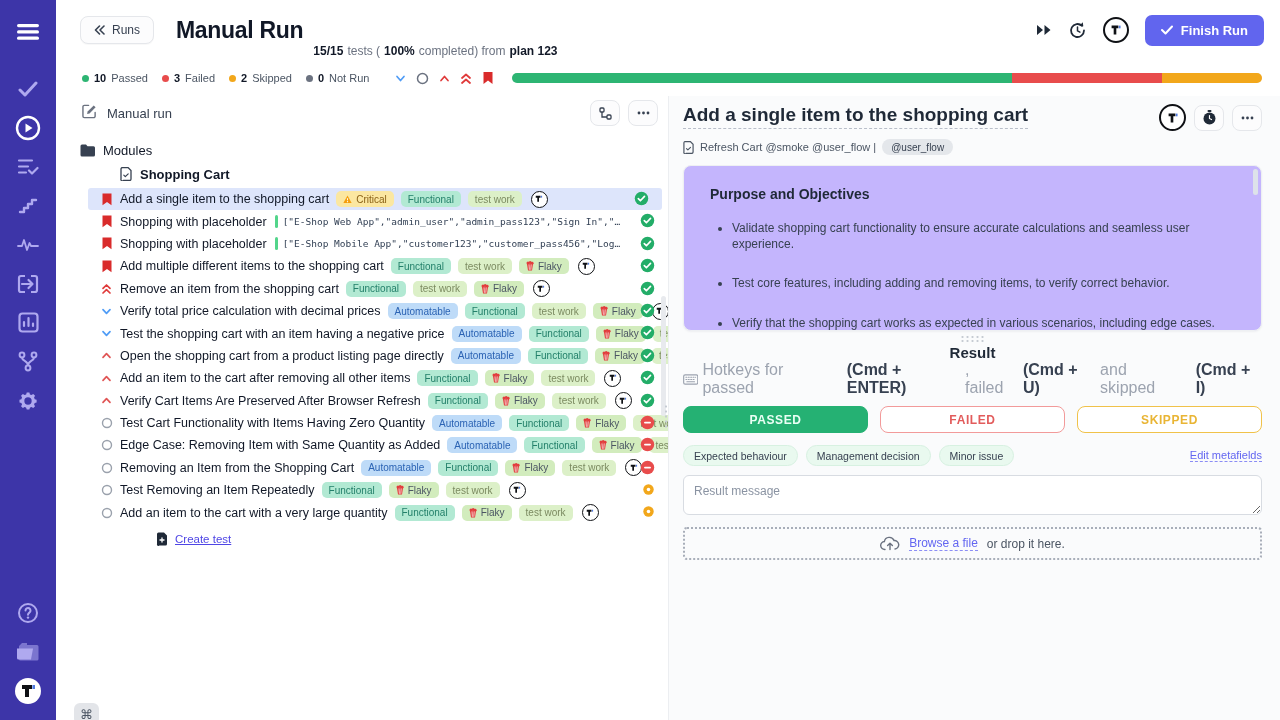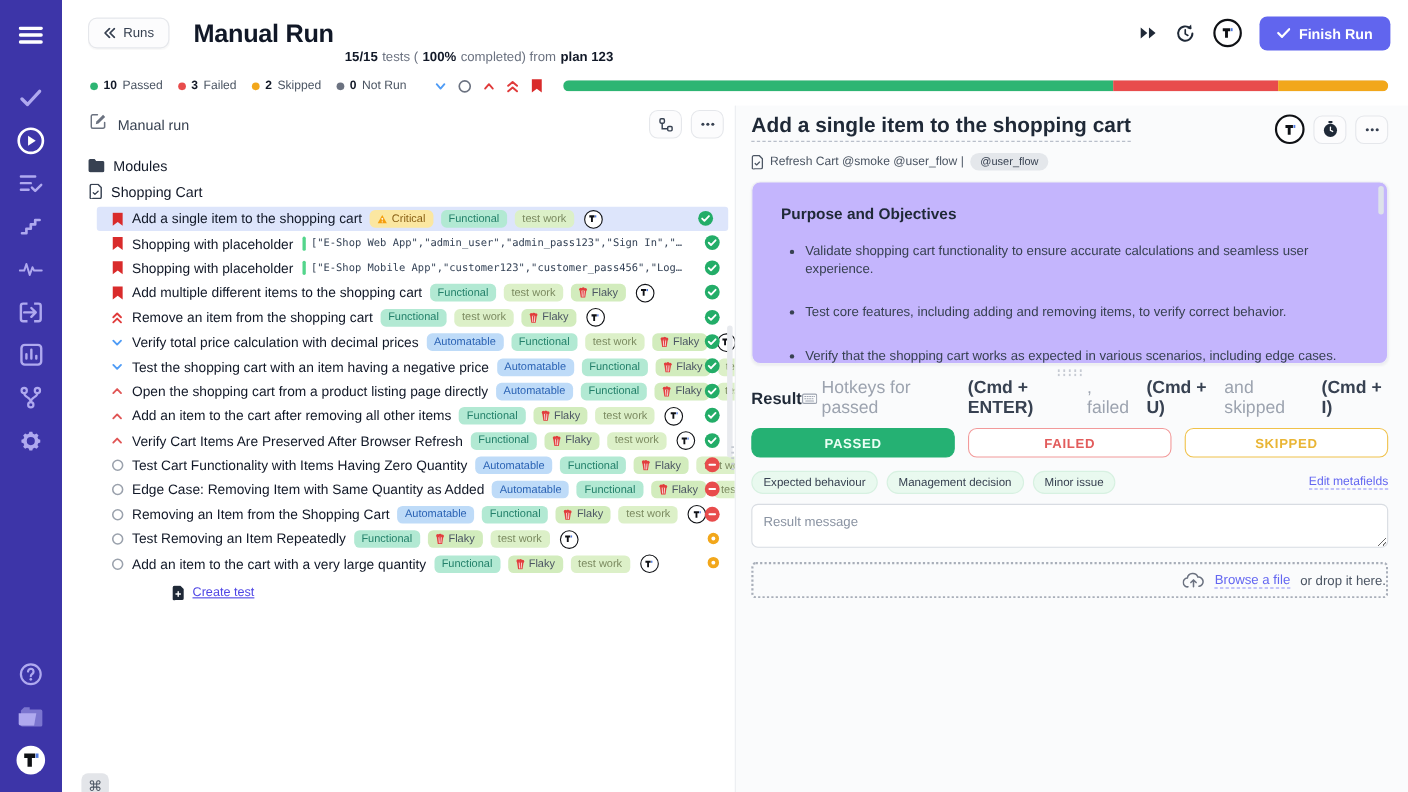--- a/index.html
+++ b/index.html
@@ -90,39 +90,39 @@
   .d-pill { background:#e4e7eb; border-radius:10px; padding:2.5px 9px; font-size:10px; color:#374151; }
   .d-card { margin-top:10px; background:#c4b5fd; border:1px solid #eef0f3; border-radius:8px;
     box-shadow:0 1px 2px rgba(17,24,39,.05); height:166px; padding:20px 26px; position:relative; overflow:hidden; }
   .d-card h3 { font-size:14px; color:#1f2937; }
   .d-card ul { margin:18px 0 0 22px; }
   .d-card li { font-size:12px; color:#374151; margin-bottom:23px; line-height:1.35; }
   .card-sb { position:absolute; right:3px; top:3px; width:5px; height:26px; background:#dde2ea; border-radius:3px; }
   .hgrip { margin:4px auto 2px; width:26px; height:7px;
     background-image:radial-gradient(circle, #c6cbd3 1px, transparent 1.2px); background-size:5px 4px; cursor:row-resize; }
 
-  .res-head { display:flex; align-items:center; }
+  .res-head { display:flex; align-items:center;flex-direction:column; }
   .res-head h2 { font-size:15px; font-weight:800; color:#1f2937; }
   .hotkeys { margin-left:auto; display:flex; align-items:center; gap:4px; font-size:16px; color:#9ca3af; }
   .hotkeys b { color:#374151; }
   .res-btns { display:flex; gap:12px; margin-top:9px; }
   .rbtn { flex:1; height:27px; border-radius:8px; font-size:12px; font-weight:700; letter-spacing:.6px;
     display:grid; place-items:center; cursor:pointer; background:#fff; }
   .rbtn.p { background:#25b173; color:#eafff5; border:1px solid #25b173; }
   .rbtn.f { border:1.5px solid #f29a9a; color:#e25c5c; }
   .rbtn.s { border:1.5px solid #f0c24a; color:#e9b535; }
   .meta-row { display:flex; align-items:center; margin-top:12px; }
   .mpill { background:#e9f9ef; border:1px solid #d7f1e1; border-radius:11px; padding:3.5px 10px;
     font-size:10.5px; color:#374151; margin-right:8px; cursor:pointer; }
   .edit-link { margin-left:auto; font-size:11px; color:#6366f1; border-bottom:1px dashed #8b8df5; cursor:pointer; }
   .res-msg { margin-top:9px; width:100%; height:40px; border:1px solid #d8dce2; border-radius:6px;
     padding:8px 10px; font-size:12px; font-family:"Liberation Sans", sans-serif; color:#374151; resize:vertical; background:#fff; }
   .res-msg::placeholder { color:#8a93a2; }
   .dropzone { margin-top:8px; border:2px dotted #a8aeb9; border-radius:4px; height:33px;
-    display:flex; align-items:center; justify-content:flex-end; gap:9px; font-size:12px; color:#4b5563; cursor:pointer; }
+    display:flex; align-items:center; justify-content:center; gap:9px; font-size:12px; color:#4b5563; cursor:pointer; }
   .dropzone a { color:#6366f1; border-bottom:1px dashed #8b8df5; text-decoration:none; }
 
   .cmd-badge { position:fixed; left:74px; top:703px; width:25px; height:22px; background:#e3e5e9;
     border-radius:6px; display:grid; place-items:center; font-size:13px; color:#4b5563; cursor:pointer; }
 </style>
 </head>
 <body>
 
 <div class="rail">
   <div class="ic first">
@@ -342,21 +342,21 @@
         </span>
       </div>
 
       <div class="tree">
         <div class="trow">
           <svg width="15" height="13" viewBox="0 0 15 13">
               <path d="M0.5 2A1.5 1.5 0 012 0.5h4l1.5 1.8h6A1.5 1.5 0 0115 3.8v7.2a1.5 1.5 0 01-1.5 1.5H2A1.5 1.5 0 01.5 11z" fill="#374151"></path>
             </svg>
           <span class="lbl">Modules</span>
         </div>
-        <div class="trow" style="padding-left:25px;">
+        <div class="trow" style="padding-left:64px;font-weight:bold;">
           <svg width="12" height="14" viewBox="0 0 12 14" fill="none">
               <path d="M1 2a1.5 1.5 0 011.5-1.5H8L11 3.5V12a1.5 1.5 0 01-1.5 1.5h-6A1.5 1.5 0 011 12z" stroke="#374151" stroke-width="1.3"></path>
               <path d="M3.8 8.2l1.5 1.5 2.9-2.9" stroke="#374151" stroke-width="1.2" stroke-linecap="round" stroke-linejoin="round"></path>
             </svg>
           <span class="lbl">Shopping Cart</span>
         </div>
         <div class="tests" id="test-list">
             <div class="test-row sel">
               <span class="mk">
                 <svg width="12" height="13" viewBox="0 0 12 13">

